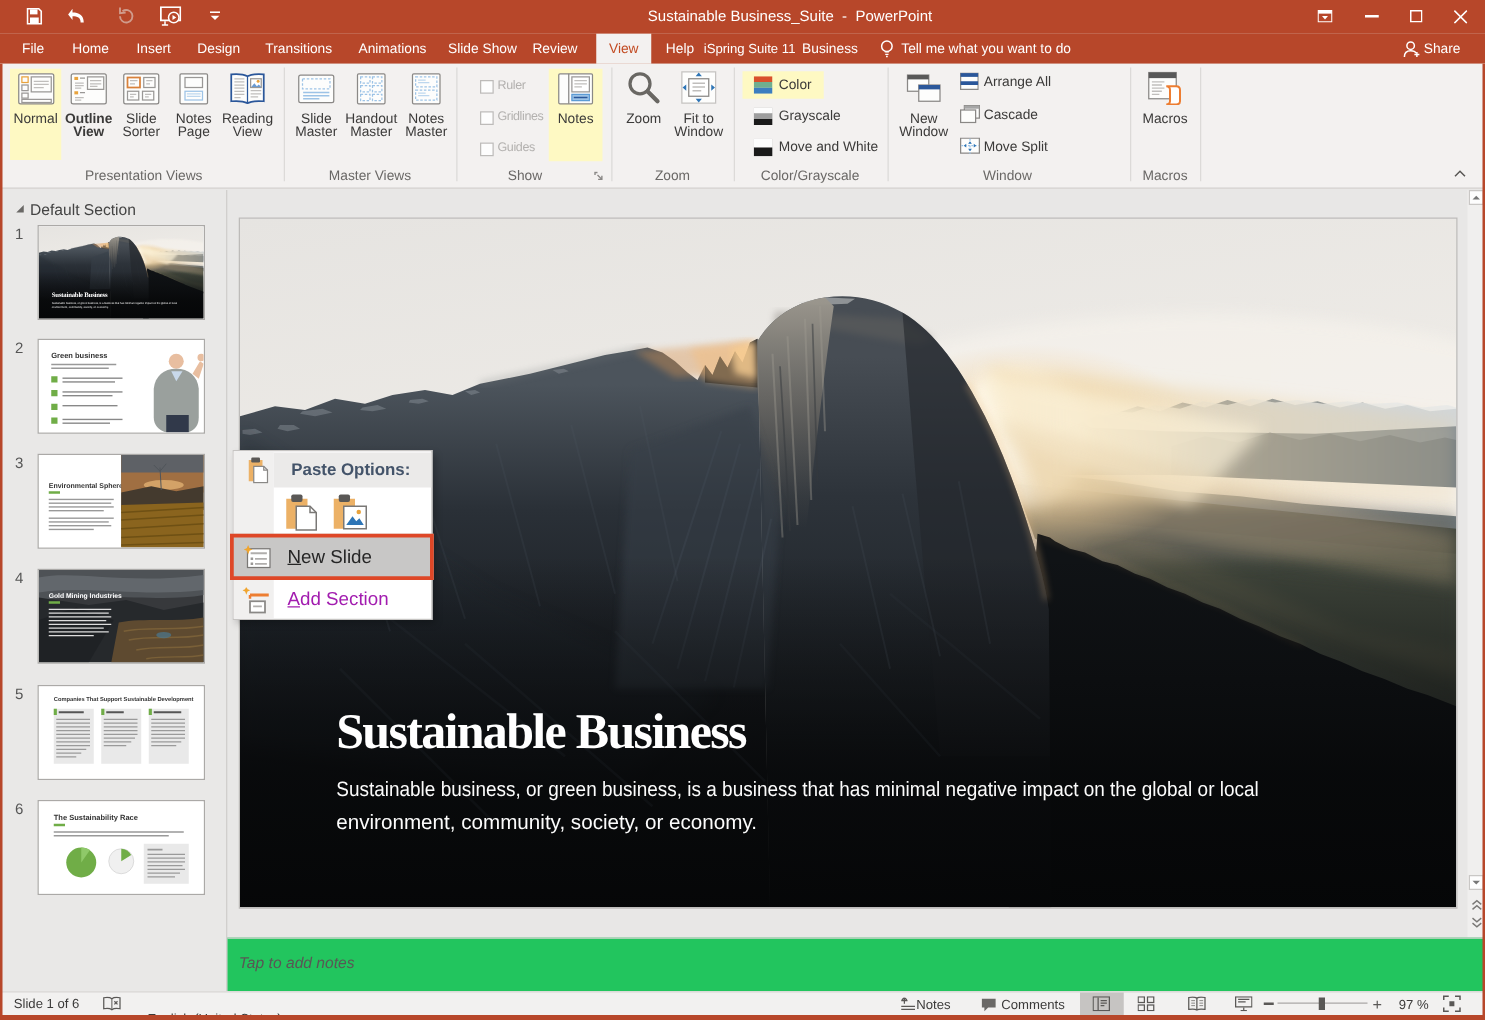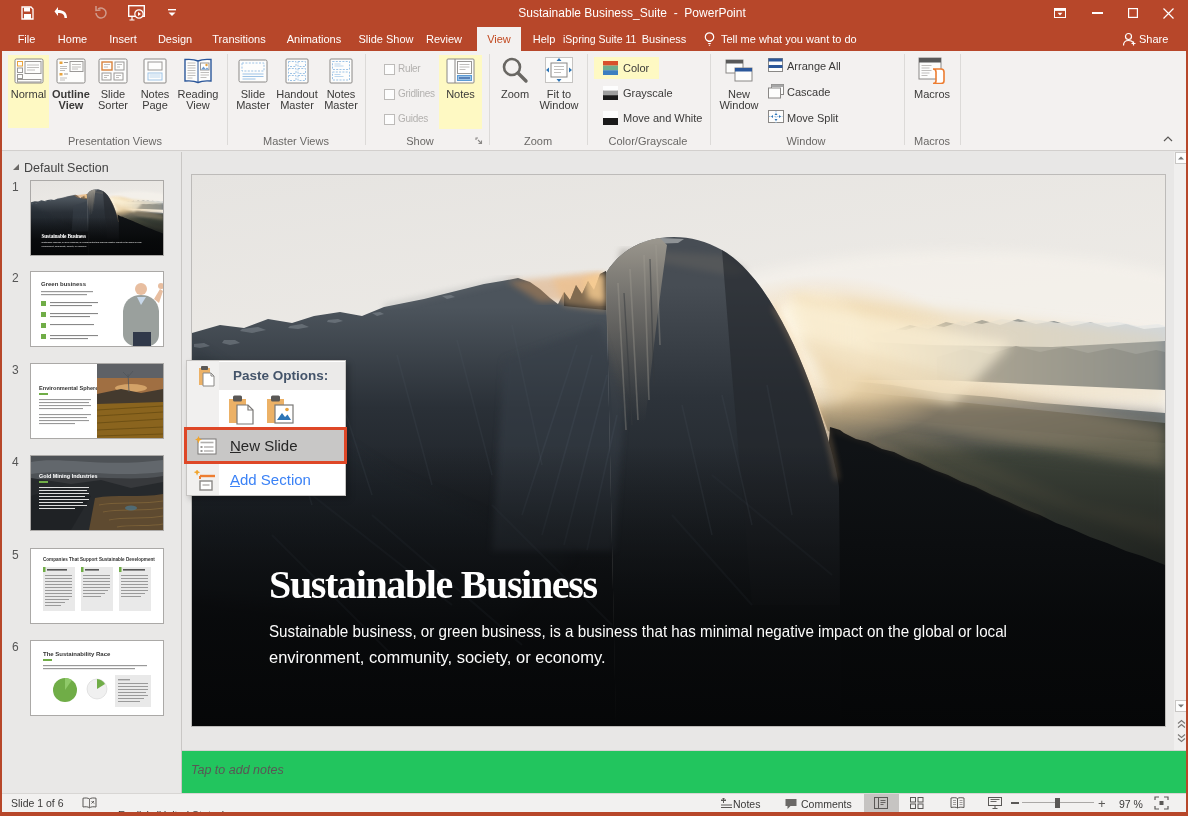--- a/index.html
+++ b/index.html
@@ -787,14 +787,14 @@
   </svg>
   <div class="abs" style="left:43px;top:76px;font-size:15px;color:#262626;"><span style="text-decoration:underline;">N</span>ew Slide</div>
 
   <svg class="abs" style="left:7px;top:109px" width="23" height="22" viewBox="0 0 23 22">
     <path d="M6 6 h15" stroke="#ED7D31" stroke-width="2.4"></path>
     <path d="M6 6 v3" stroke="#ED7D31" stroke-width="2"></path>
     <rect x="6" y="11" width="12" height="9" fill="#FFF" stroke="#8A8886" stroke-width="1.4"></rect>
     <path d="M8.5 15 h7" stroke="#B0AEAC" stroke-width="1.4"></path>
     <path d="M4.5 0 L5.6 2.6 L8 3.5 L5.6 4.6 L4.5 7.5 L3.4 4.6 L1 3.5 L3.4 2.6 Z" fill="#F0A52F" transform="translate(-1,-1) scale(0.9)"></path>
   </svg>
-  <div class="abs" style="left:43px;top:110px;font-size:15px;color:#3b82f6;"><span style="text-decoration:underline;">A</span>dd Section</div>
+  <div class="abs" style="left:43px;top:110px;font-size:15px;color:#a21caf;"><span style="text-decoration:underline;">A</span>dd Section</div>
 </div>
 
 </body></html>

